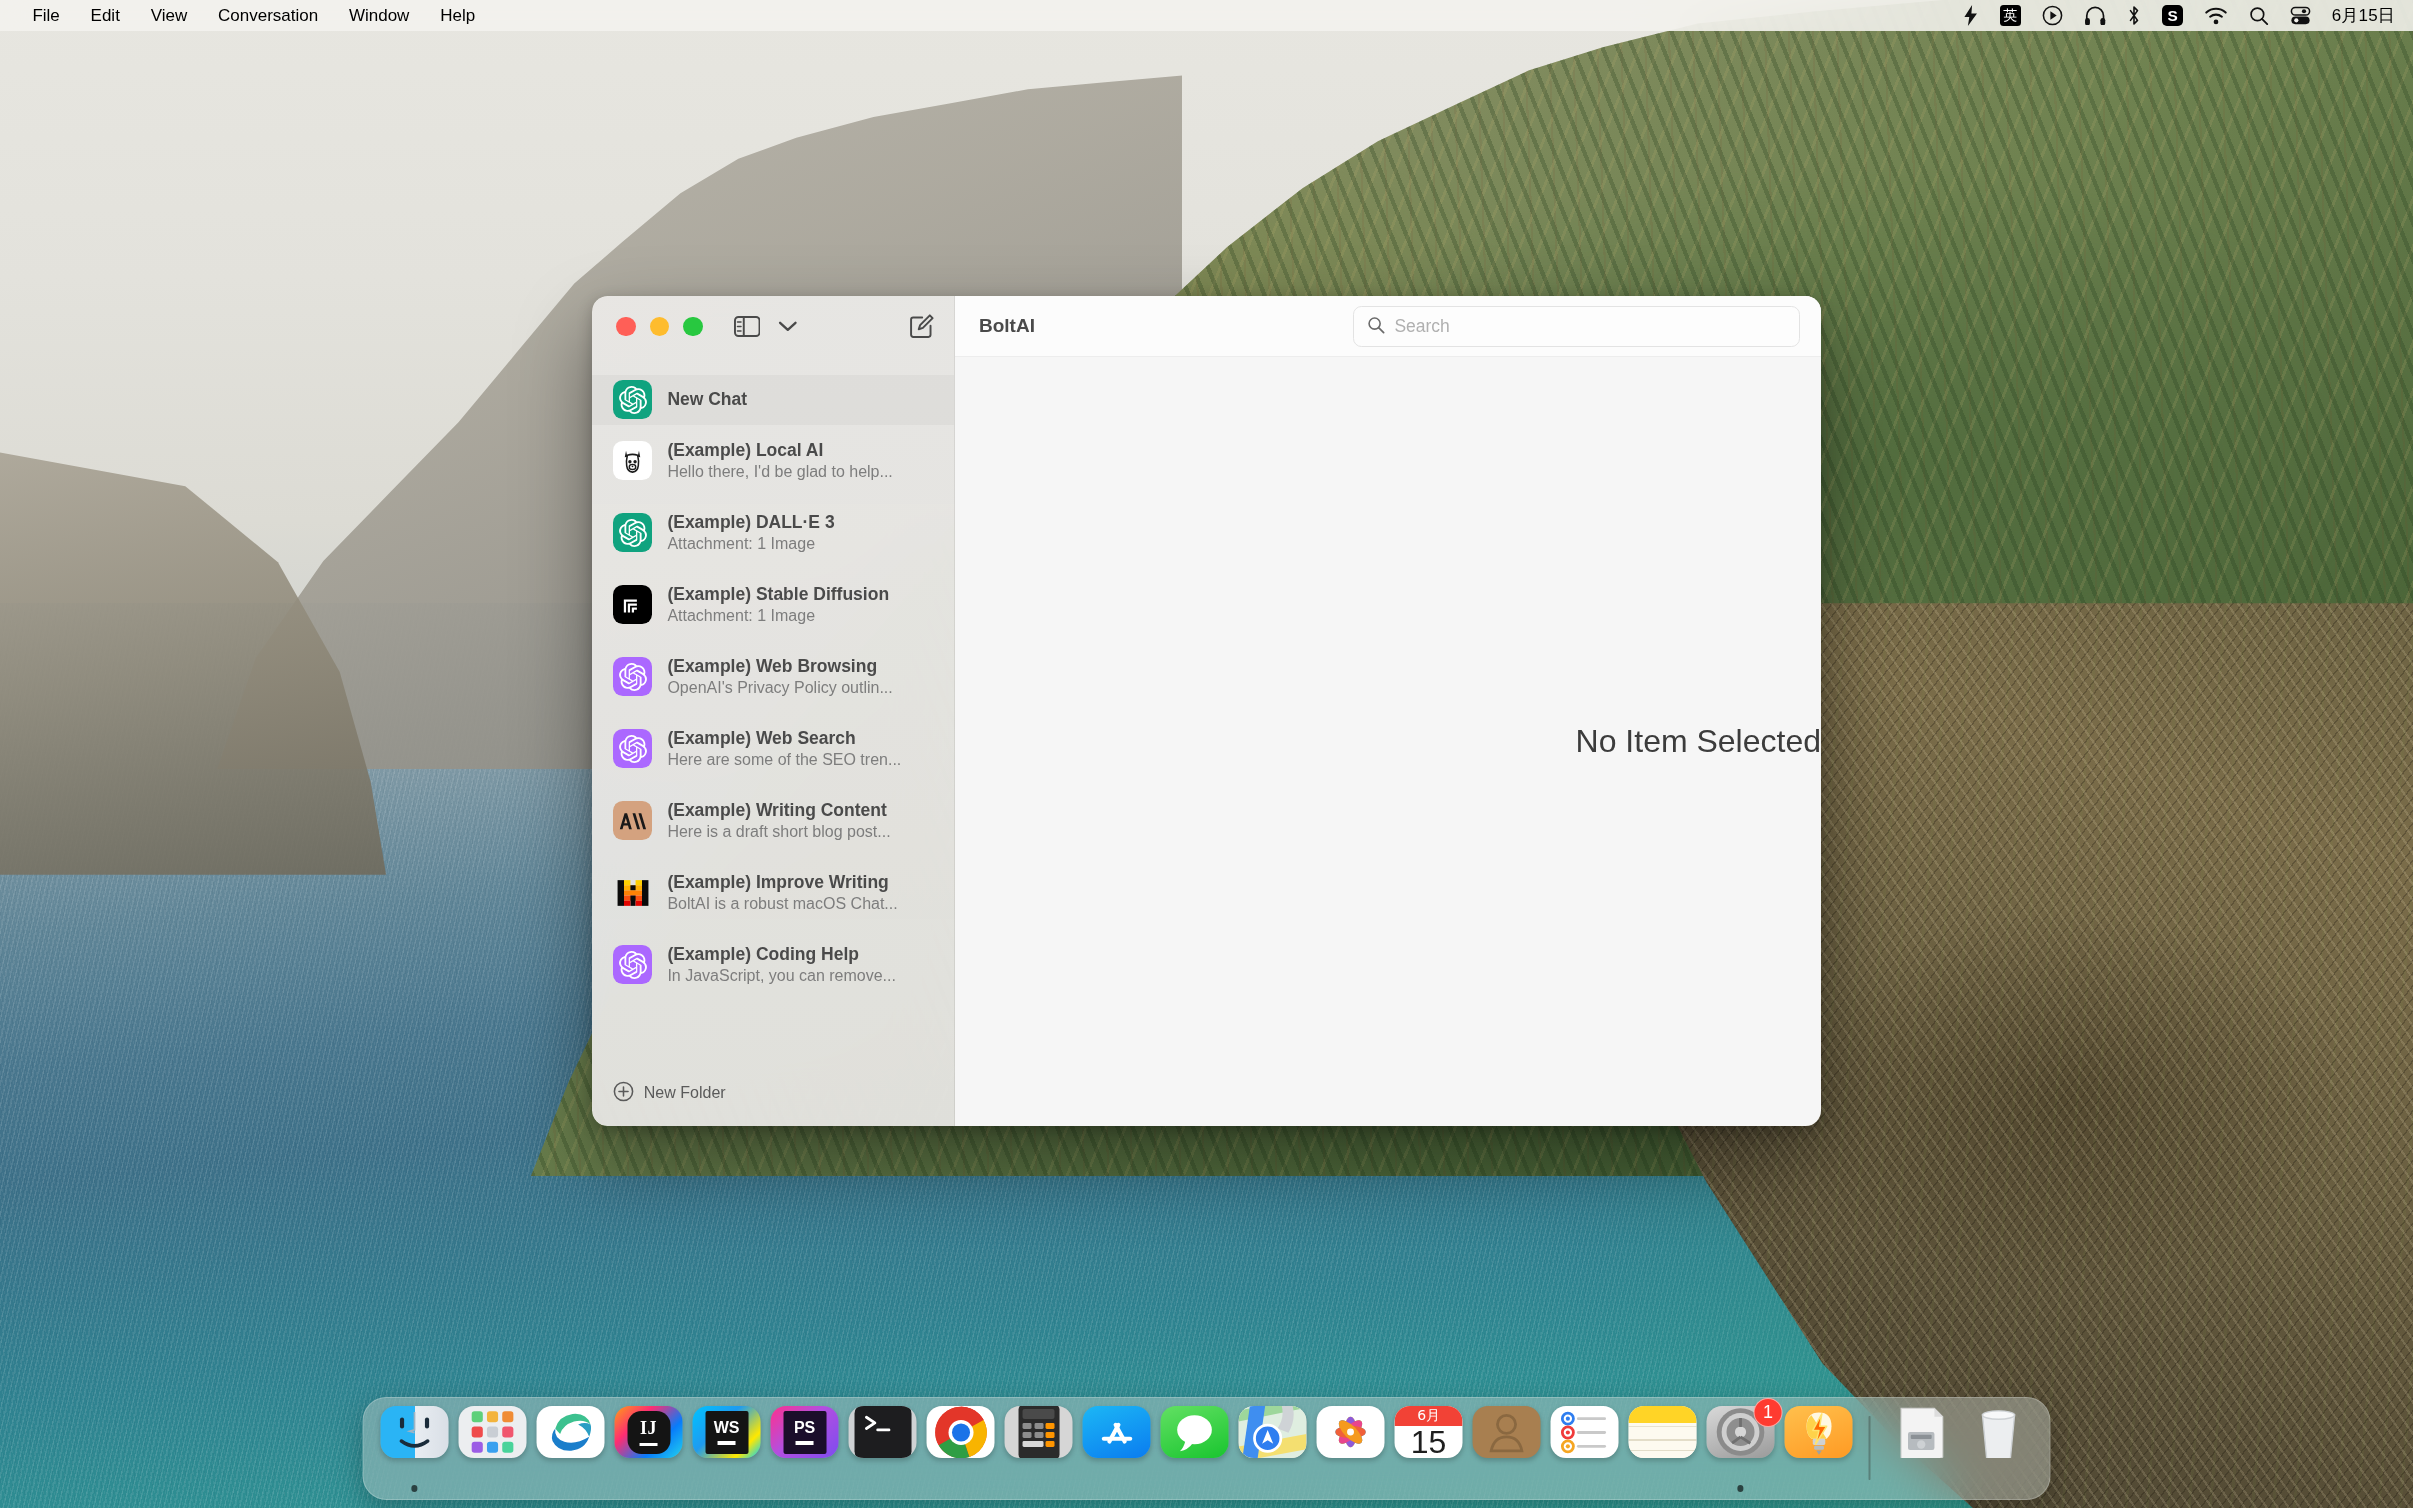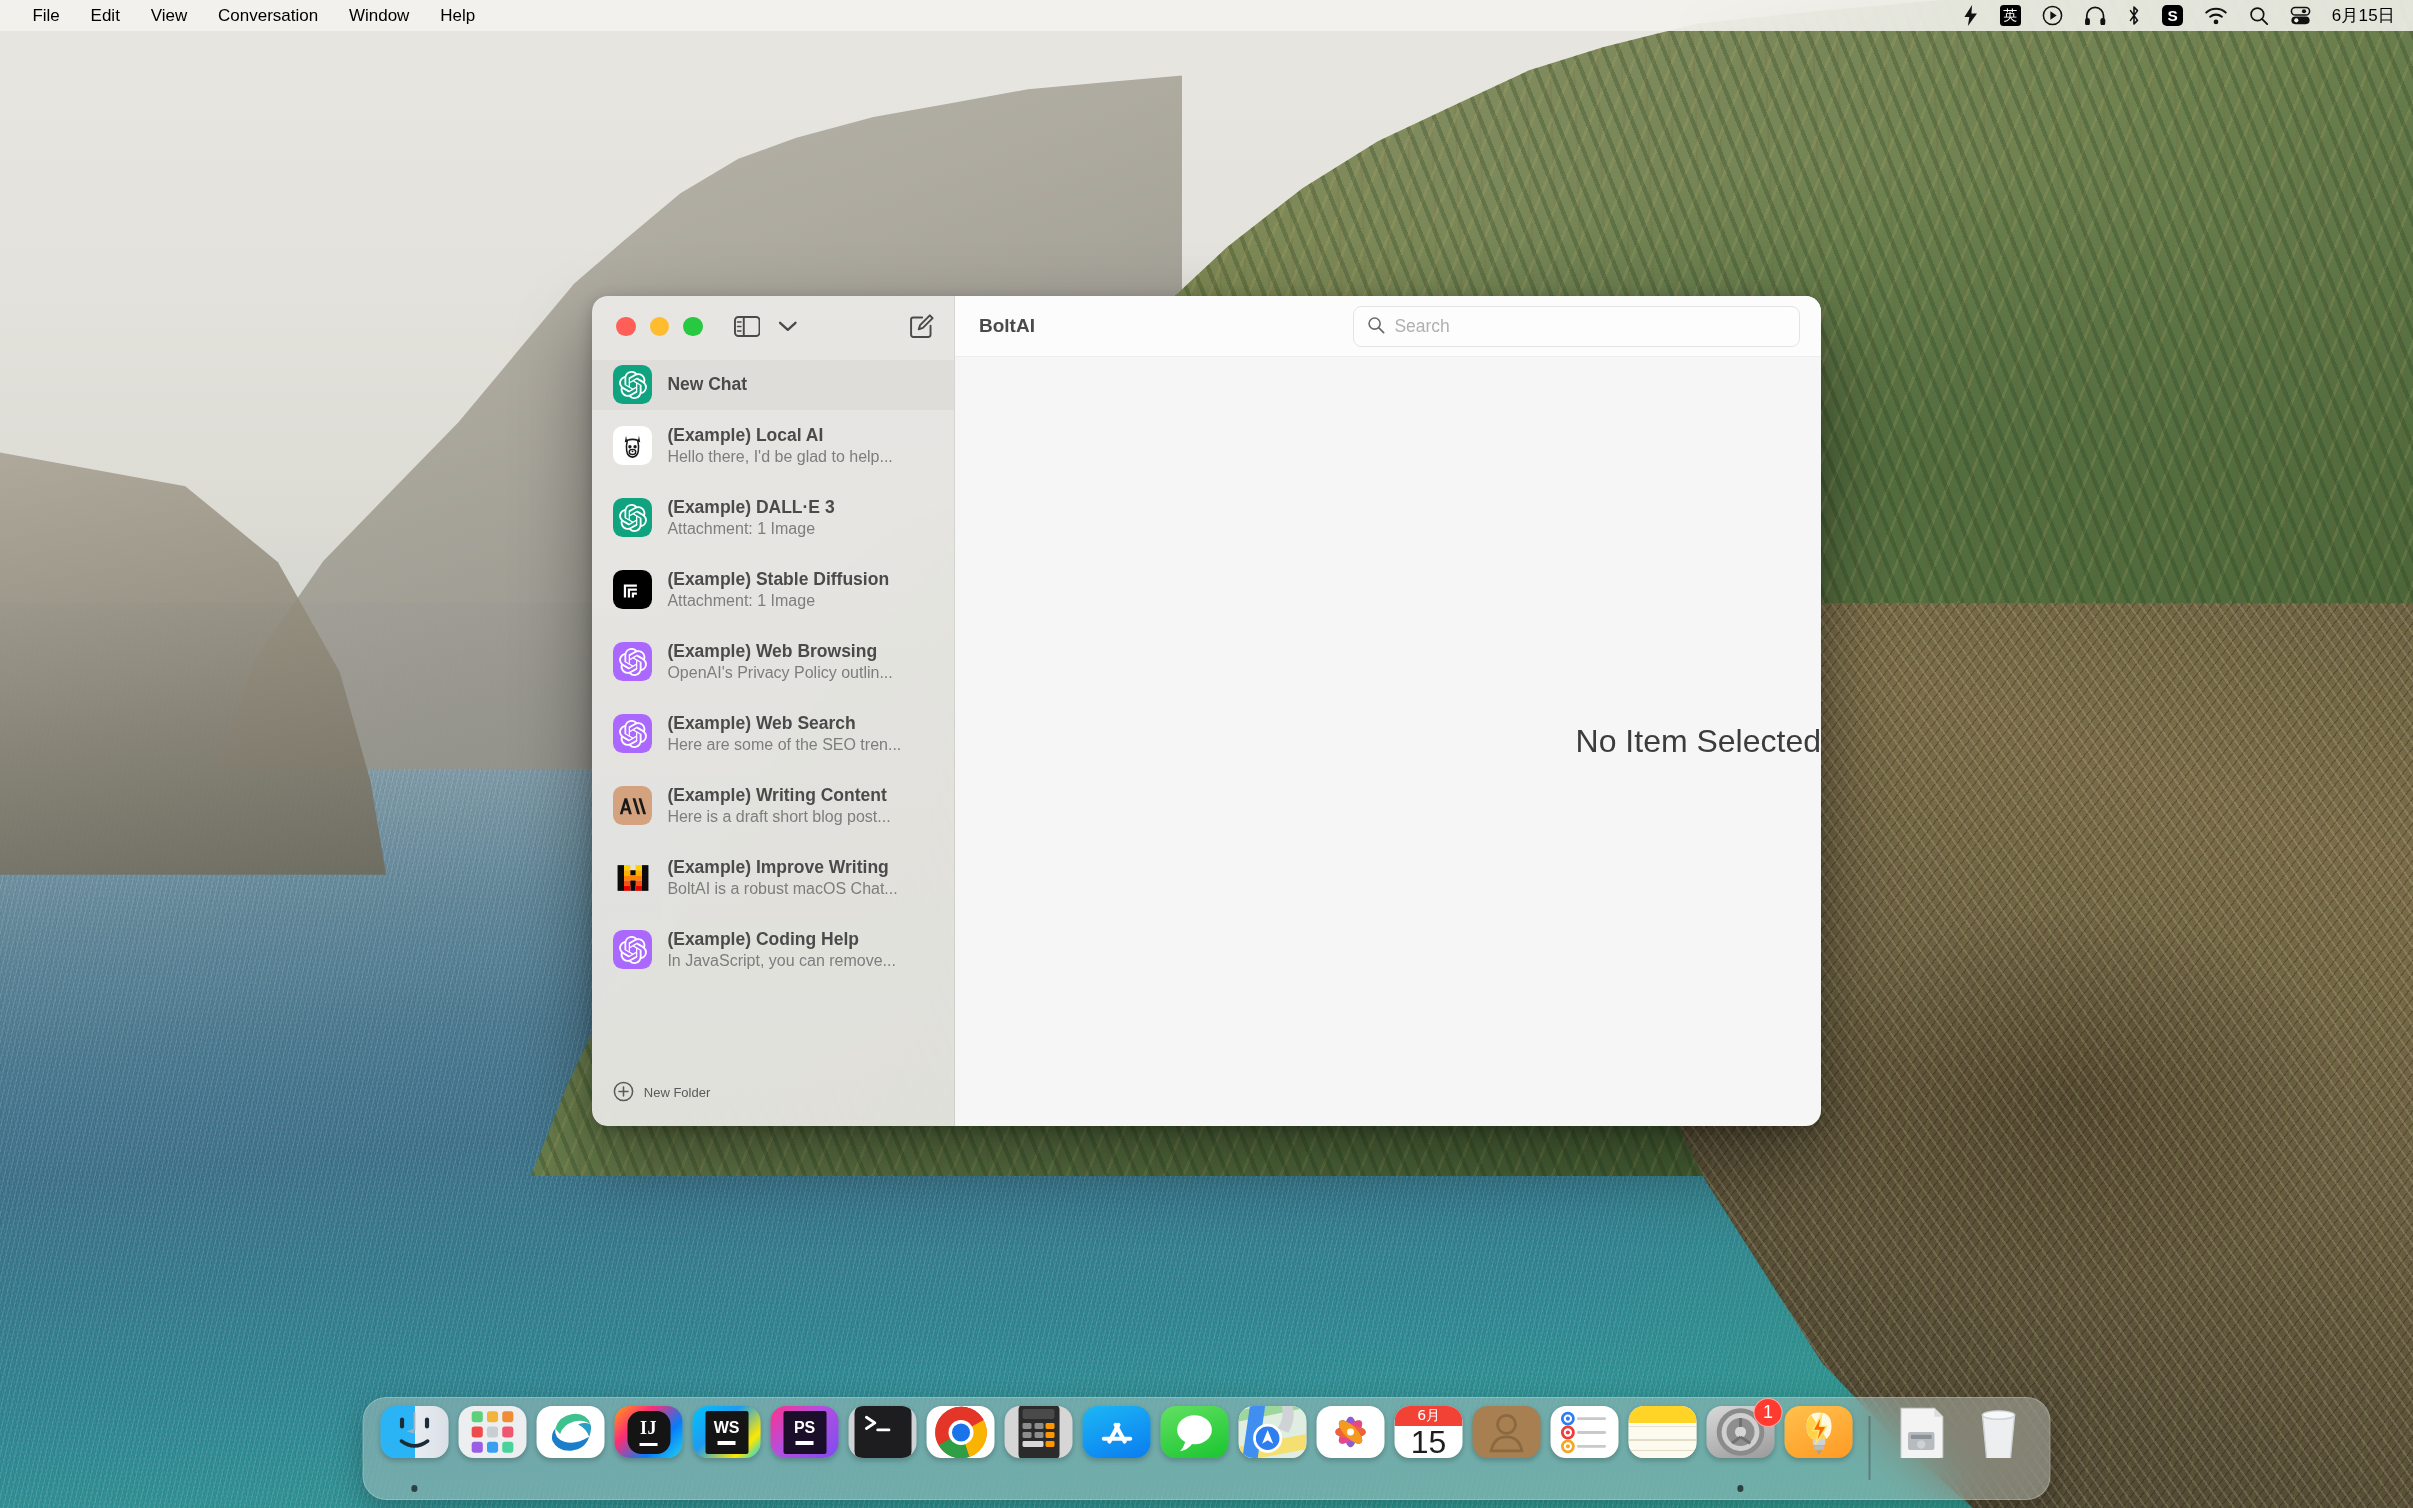--- a/index.html
+++ b/index.html
@@ -128,20 +128,21 @@
     display:flex;
     z-index:20;
   }
   
   #sidebar {
     width:363px; flex:0 0 363px; height:100%;
     background:linear-gradient(180deg, rgba(233,232,229,.97) 0%, rgba(229,228,225,.96) 100%);
     backdrop-filter:blur(28px);
     display:flex; flex-direction:column;
     border-right:0.7px solid rgba(0,0,0,.07);
+    gap:15px;
   }
   .sb-toolbar {
     height:61px; display:flex; align-items:center; padding:0 19.6px 0 24px; gap:0;
     flex:0 0 61px;
   }
   .traffic { display:flex; gap:14px; align-items:center; }
   .tl { width:19.6px; height:19.6px; border-radius:50%; }
   .tl.red{background:#ff5f57;} .tl.yellow{background:#febc2e;} .tl.green{background:#28c840;}
   .sb-tool-icons { display:flex; align-items:center; gap:18px; margin-left:31px; }
   .tb-btn { display:flex; align-items:center; justify-content:center; cursor:default; }
@@ -166,21 +167,21 @@
     font-size:17.5px; font-weight:bold; color:#4a4a4a;
     white-space:nowrap; overflow:hidden; text-overflow:ellipsis;
   }
   .sb-sub {
     font-size:16px; color:#7d7d7d;
     white-space:nowrap; overflow:hidden; text-overflow:ellipsis; max-width:258px;
   }
   .sb-footer {
     flex:0 0 67px; display:flex; align-items:center; gap:9.8px; padding:0 21px;
   }
-  .sb-footer-label { font-size:13px; color:#5a5a5a; }
+  .sb-footer-label { font-size:16px; color:#5a5a5a; }
 
   
   #content {
     flex:1 1 auto; height:100%; display:flex; flex-direction:column;
     background:#f6f6f6;
   }
   .ct-header {
     height:61px; flex:0 0 61px; background:#fcfcfc;
     display:flex; align-items:center; padding:0 21px 0 24px;
     border-bottom:0.7px solid rgba(0,0,0,.06);

